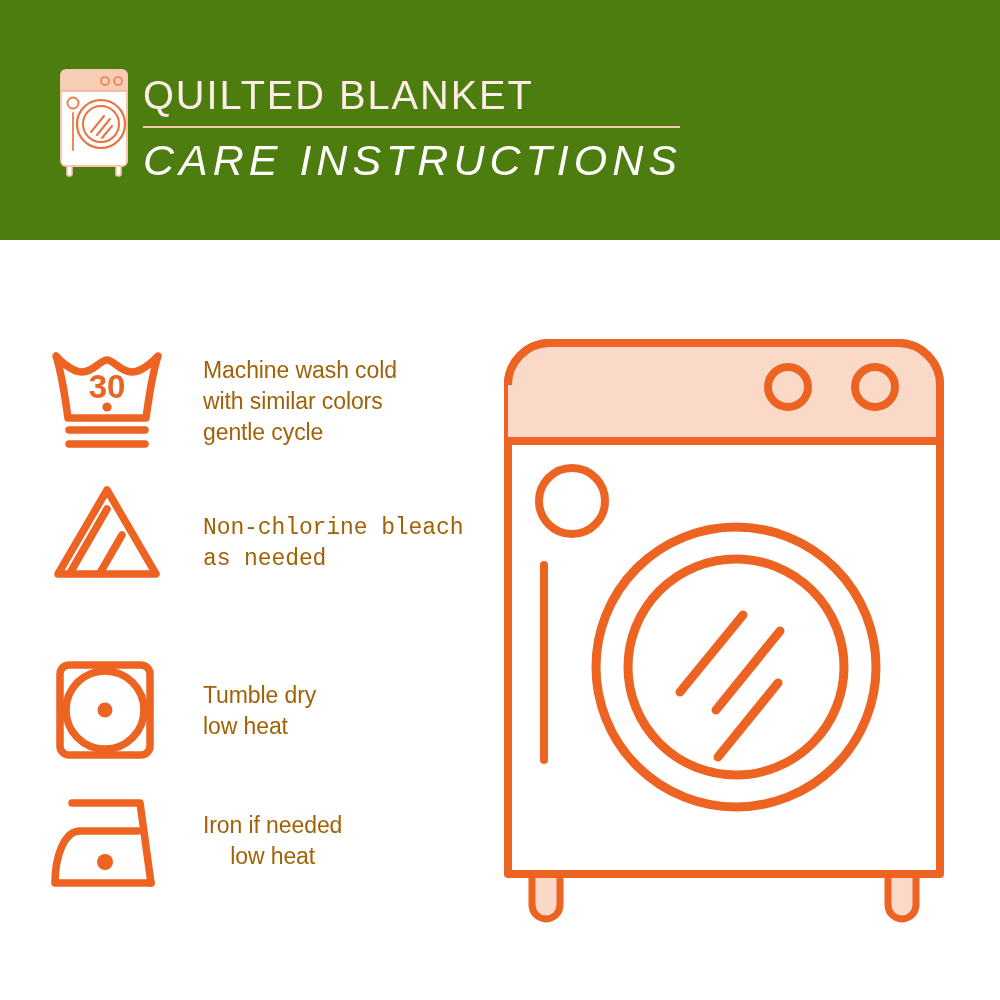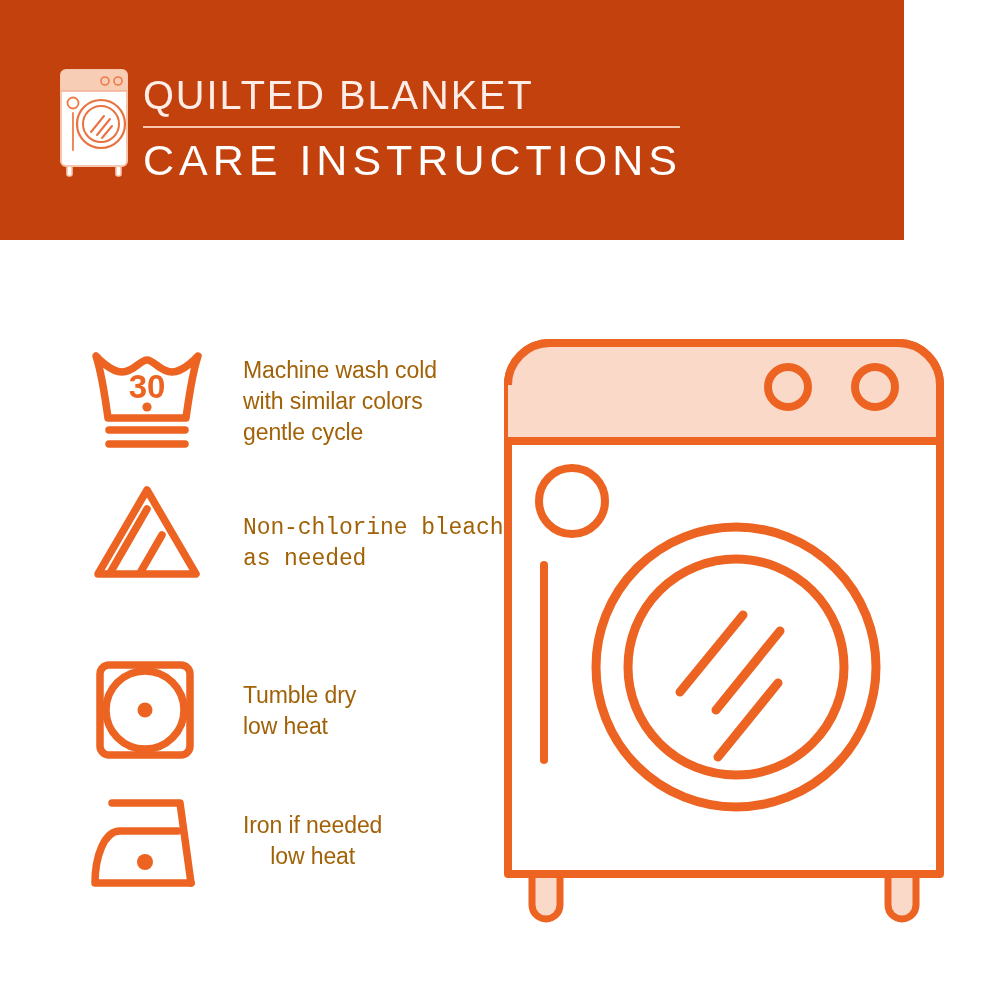--- a/index.html
+++ b/index.html
@@ -13,23 +13,23 @@
     font-family: "Liberation Sans", sans-serif;
     overflow: hidden;
     position: relative;
   }
 
   
   #header-banner {
     position: absolute;
     left: 0;
     top: 0;
-    width: 904px;
+    width: 1000px;
     height: 240px;
-    background: #c2410c;
+    background: #4d7c0f;
   }
   #header-logo-icon {
     position: absolute;
     left: 44px;
     top: 62px;
     width: 100px;
     height: 118px;
   }
   #header-title-group {
     position: absolute;
@@ -54,36 +54,36 @@
     margin-top: 6px;
     margin-bottom: 6px;
   }
   #header-title-secondary {
     color: #FFFFFF;
     font-size: 43px;
     line-height: 52px;
     letter-spacing: 5.0px;
     font-weight: 400;
     white-space: nowrap;
+    font-style: italic;
   }
 
   
   #care-list {
     position: absolute;
     left: 0;
     top: 240px;
     width: 490px;
     height: 760px;
   }
   .care-row {
     position: absolute;
     left: 0;
     width: 470px;
     height: 140px;
-    margin-left: 40px;
   }
   .care-row-icon {
     position: absolute;
     left: 48px;
     top: 0;
     width: 120px;
     height: 120px;
   }
   .care-row-text {
     position: absolute;

